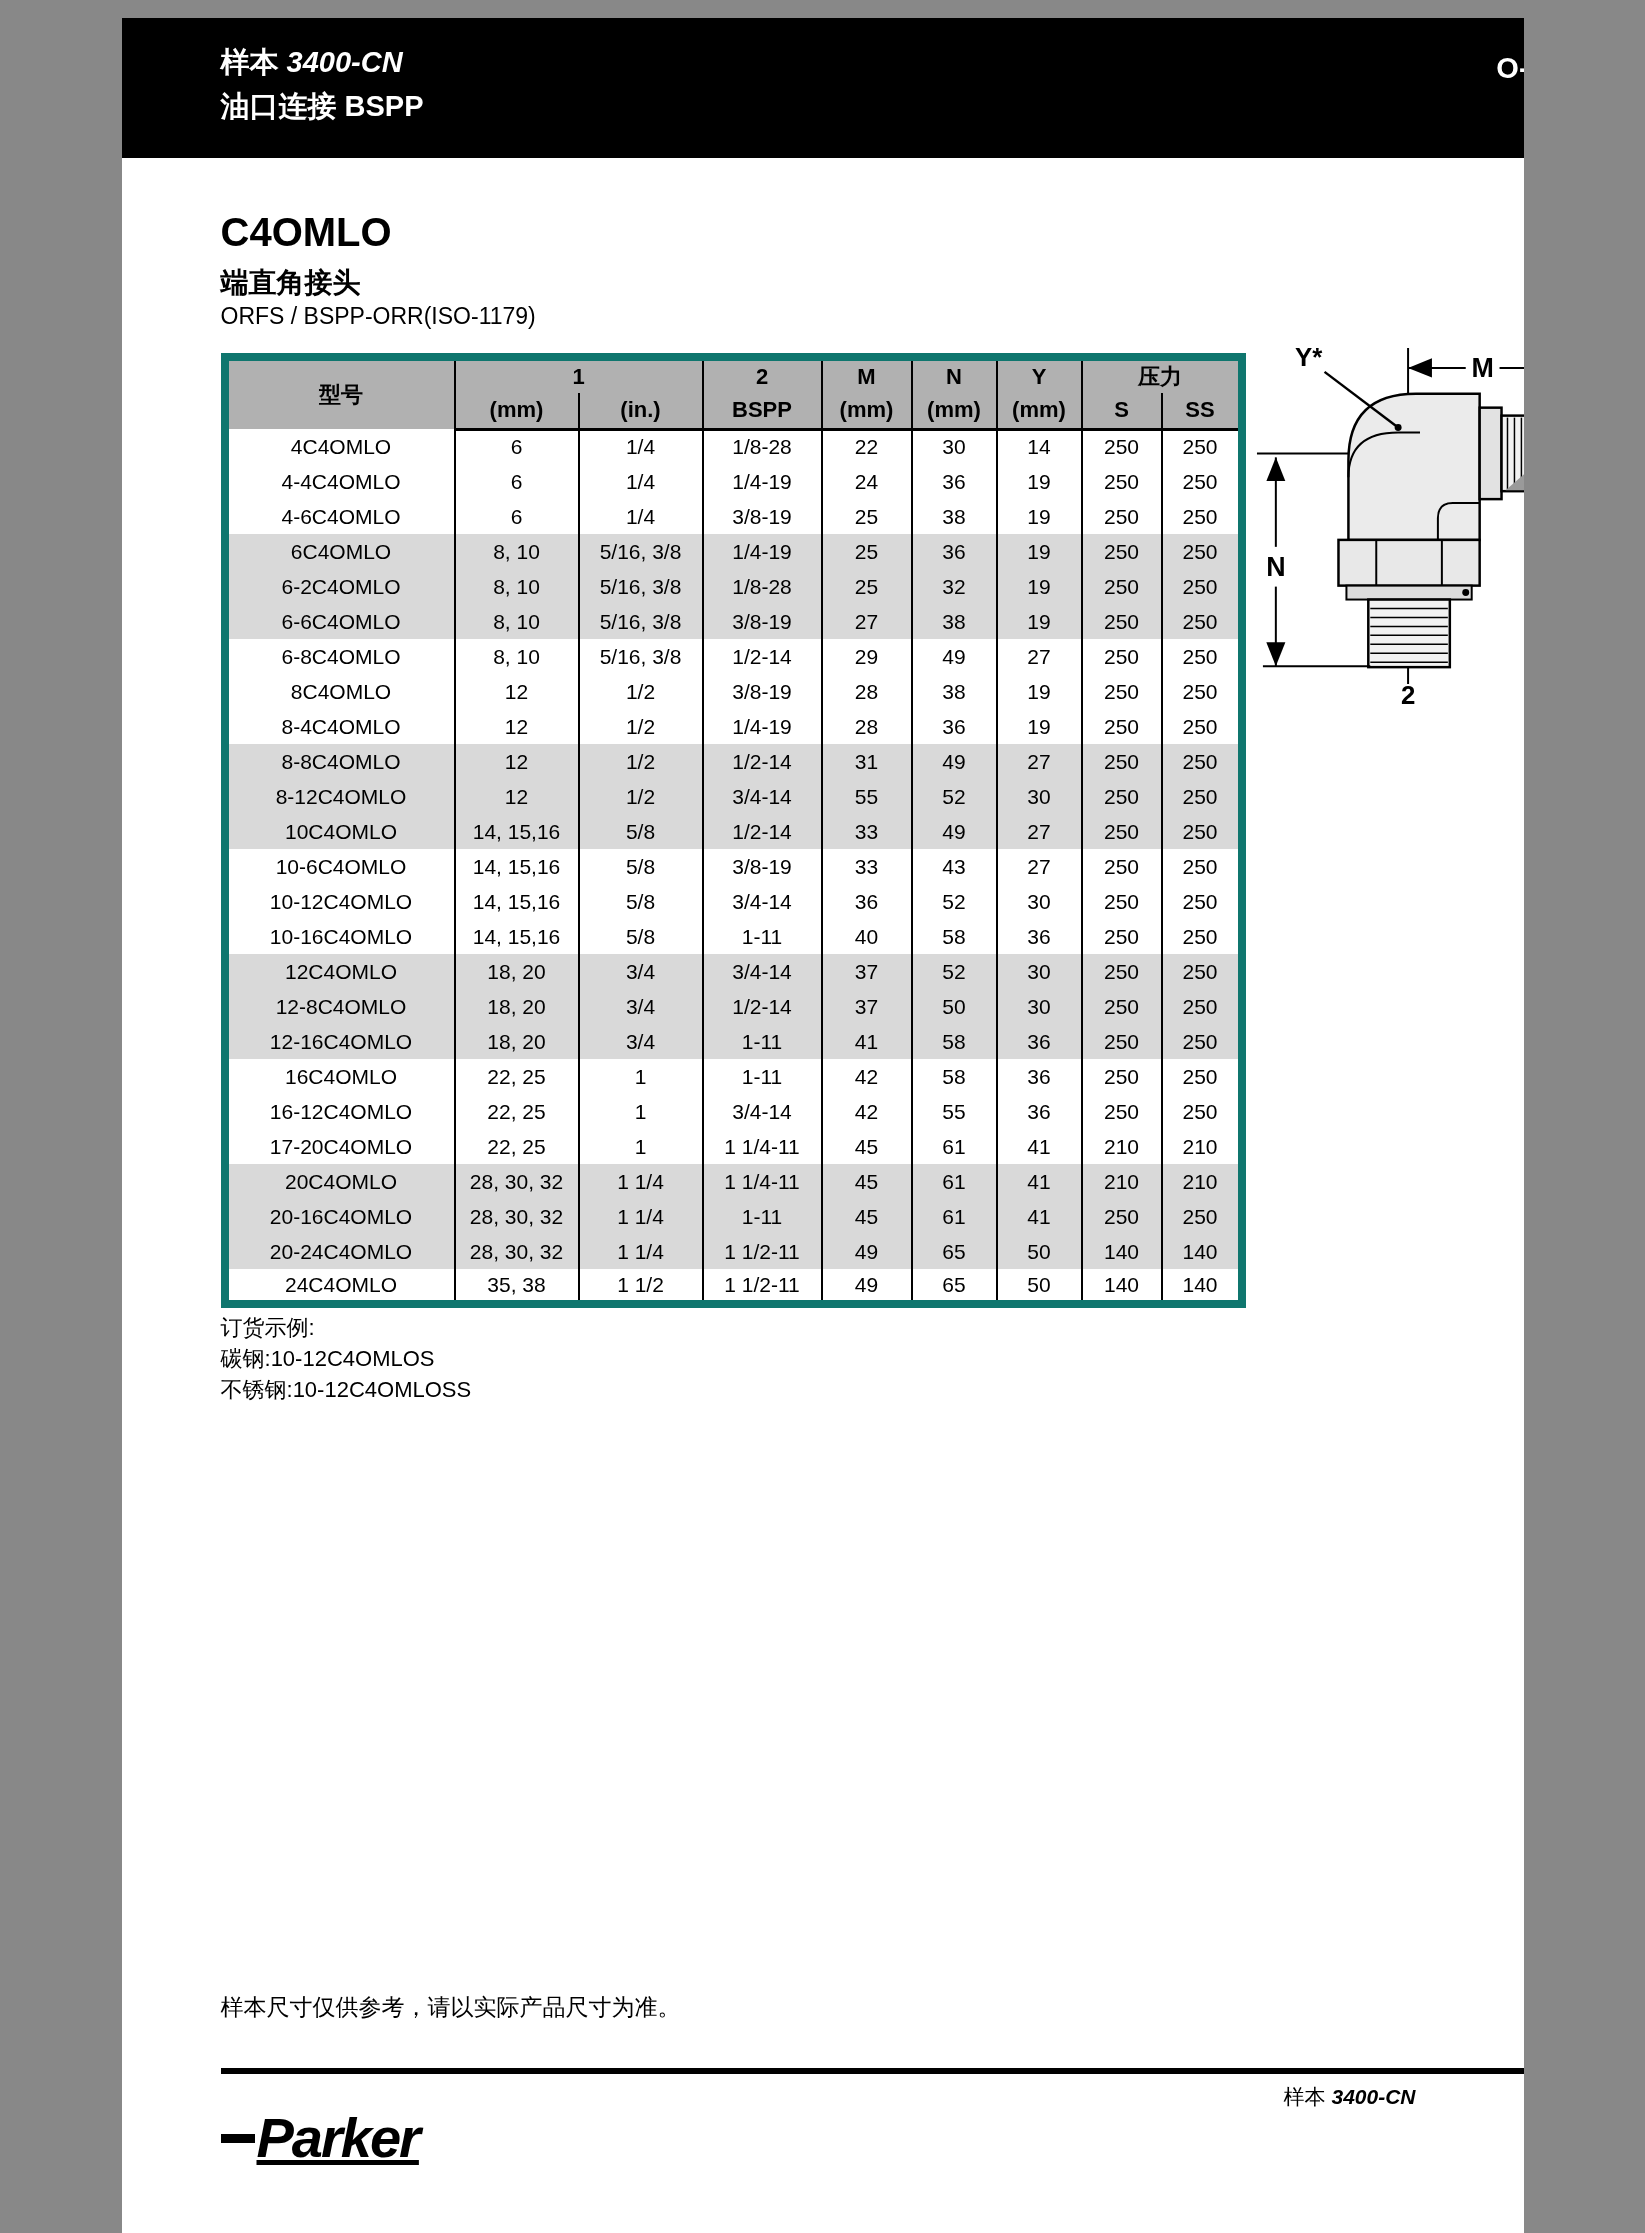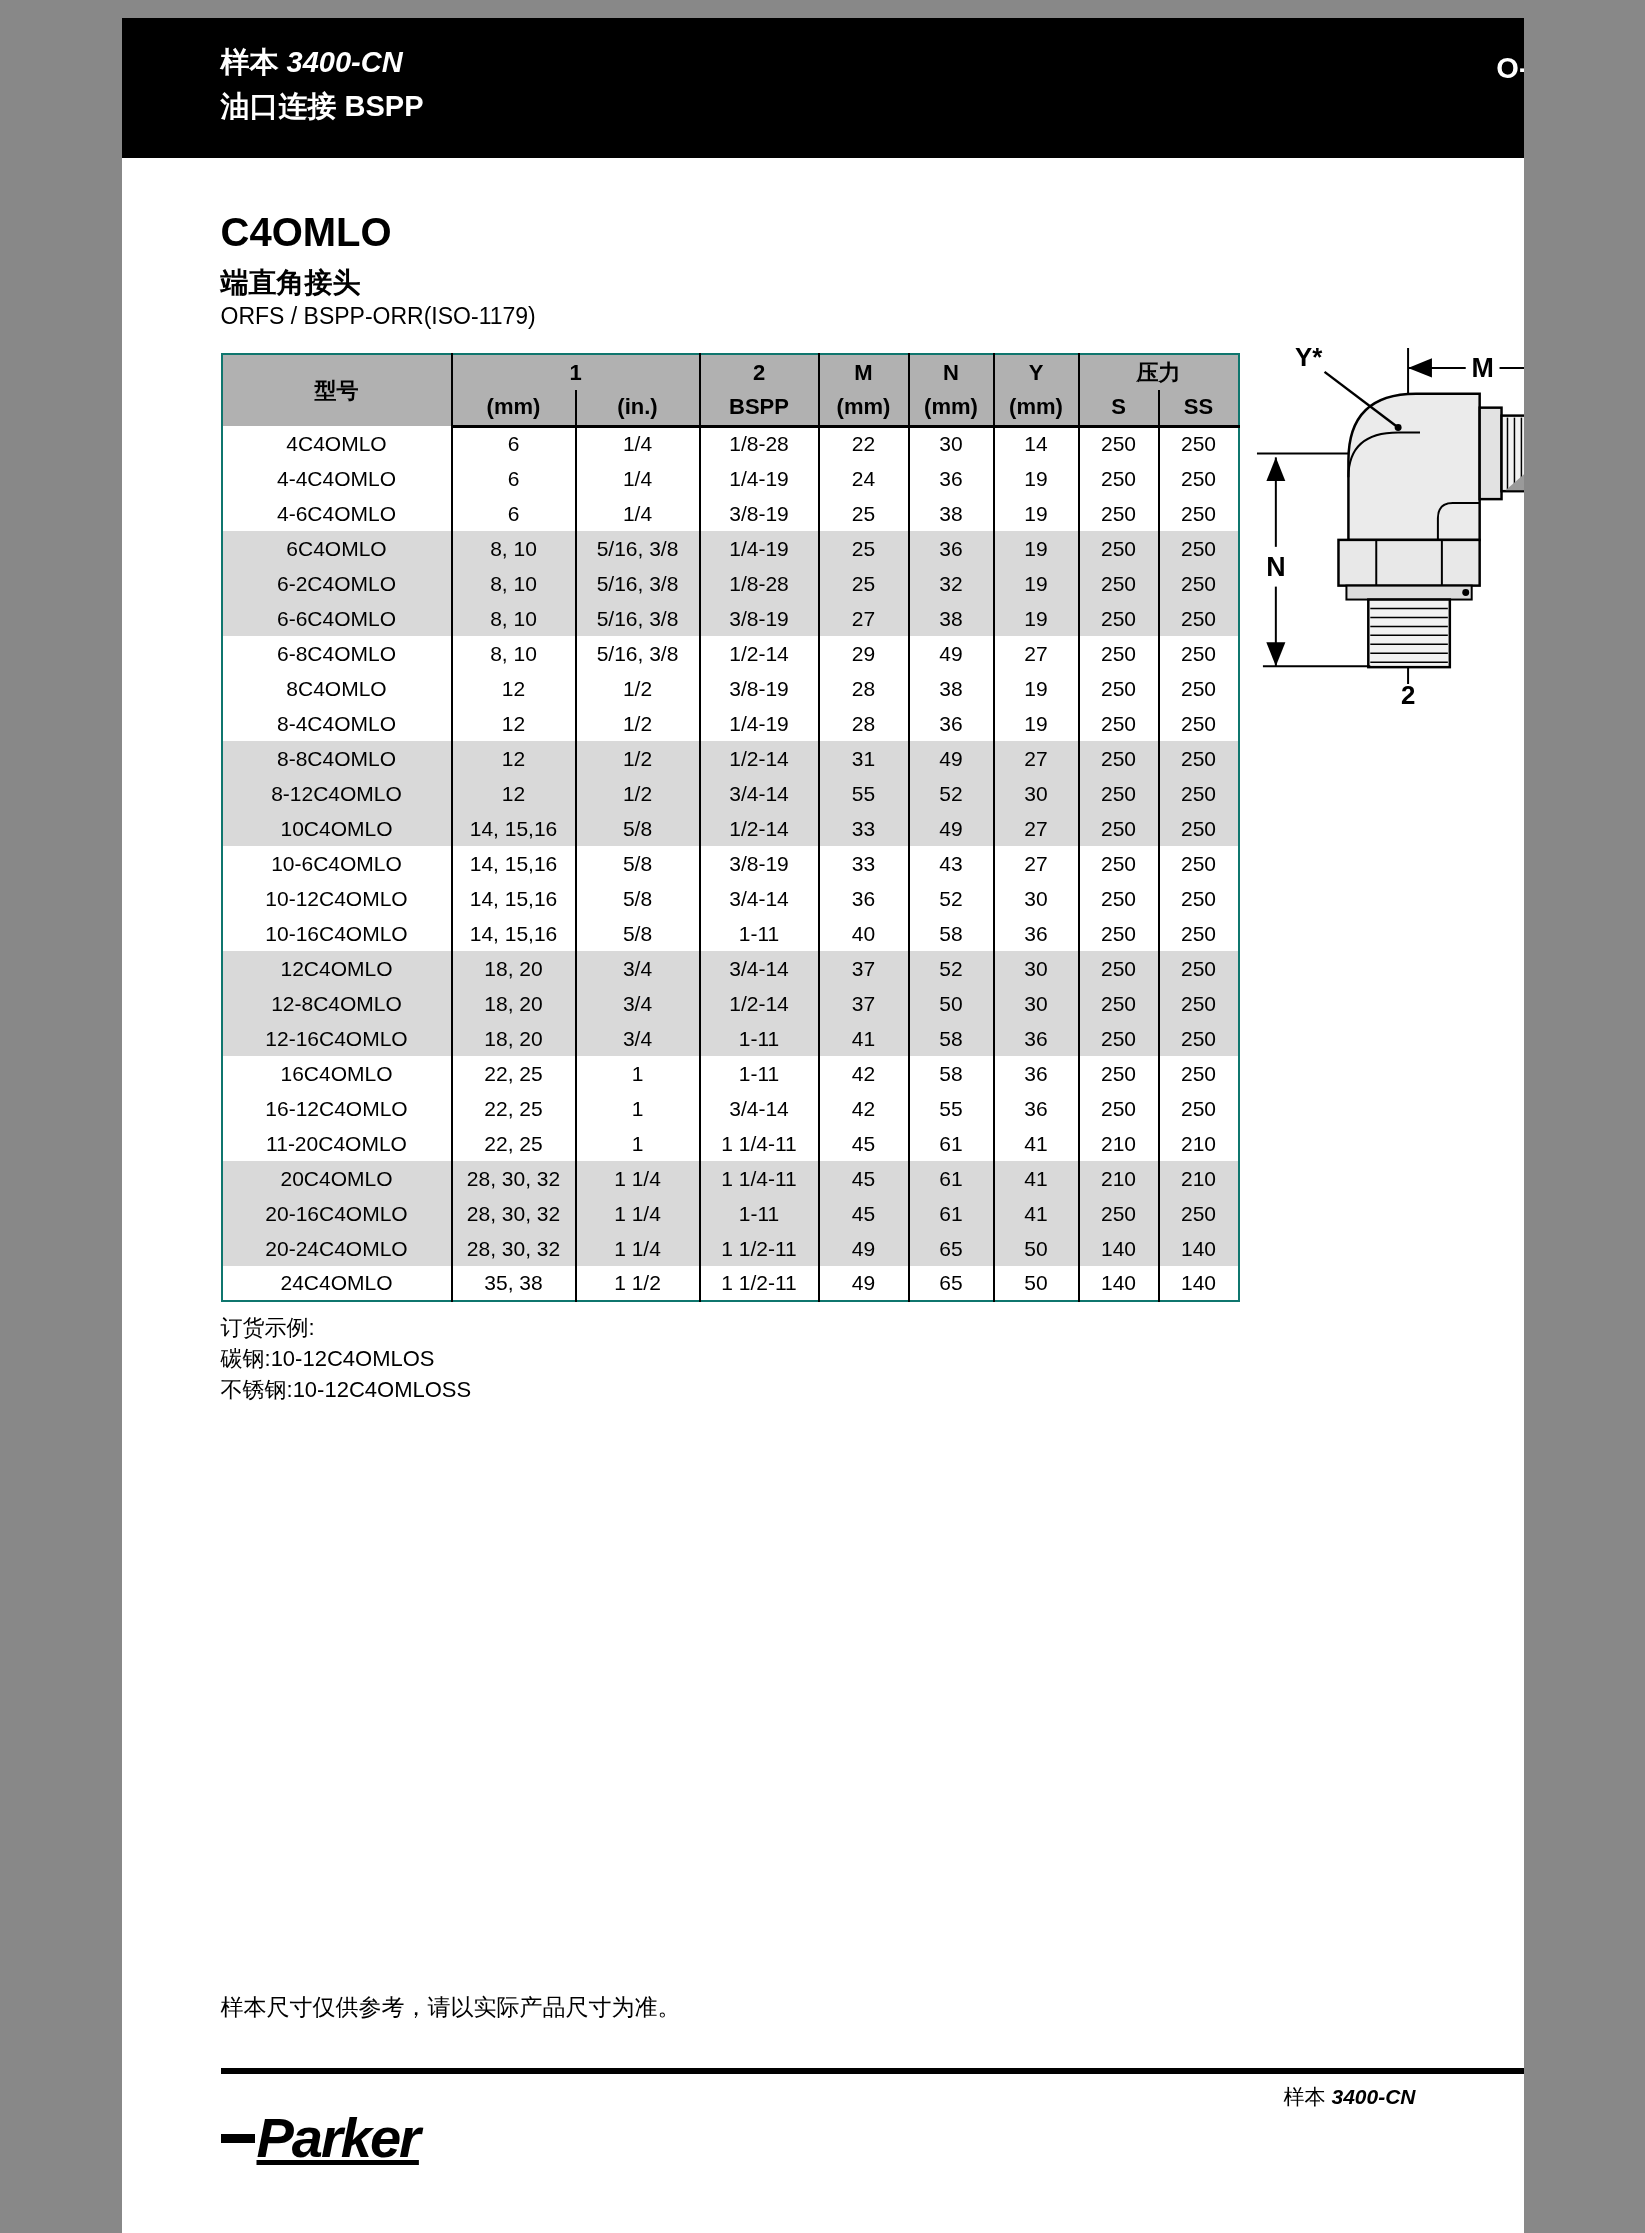--- a/index.html
+++ b/index.html
@@ -18,21 +18,21 @@
   .ital { font-style:italic; }
   sup.reg { font-size:14px; vertical-align:super; }
   
   .title-model { position:absolute; left:99px; top:192px; font-size:40px; font-weight:bold; letter-spacing:0px; }
   .title-sub   { position:absolute; left:99px; top:246px; font-size:28px; font-weight:bold; }
   .title-std   { position:absolute; left:99px; top:285px; font-size:23px; font-weight:normal; }
   
   table.spec {
     position:absolute; left:99px; top:335px; width:1016px;
     border-collapse:collapse; table-layout:fixed;
-    border:2px solid #0f766e;
+    border:8px solid #0f766e;
   }
   table.spec thead th {
     background:#b1b1b1; font-weight:bold; font-size:22px;
     height:36px; padding:0; text-align:center; vertical-align:middle;
   }
   table.spec thead tr:last-child th { border-bottom:3px solid #000; }
   table.spec td {
     height:35px; padding:0; font-size:21px; text-align:center; vertical-align:middle;
     white-space:nowrap;
   }
@@ -338,21 +338,21 @@
           <td class="vl">22, 25</td>
           <td class="vl">1</td>
           <td class="vl">3/4-14</td>
           <td class="vl">42</td>
           <td class="vl">55</td>
           <td class="vl">36</td>
           <td class="vl">250</td>
           <td class="vl">250</td>
         </tr>
         <tr>
-          <td>11-20C4OMLO</td>
+          <td>17-20C4OMLO</td>
           <td class="vl">22, 25</td>
           <td class="vl">1</td>
           <td class="vl">1 1/4-11</td>
           <td class="vl">45</td>
           <td class="vl">61</td>
           <td class="vl">41</td>
           <td class="vl">210</td>
           <td class="vl">210</td>
         </tr>
         <tr class="band">

